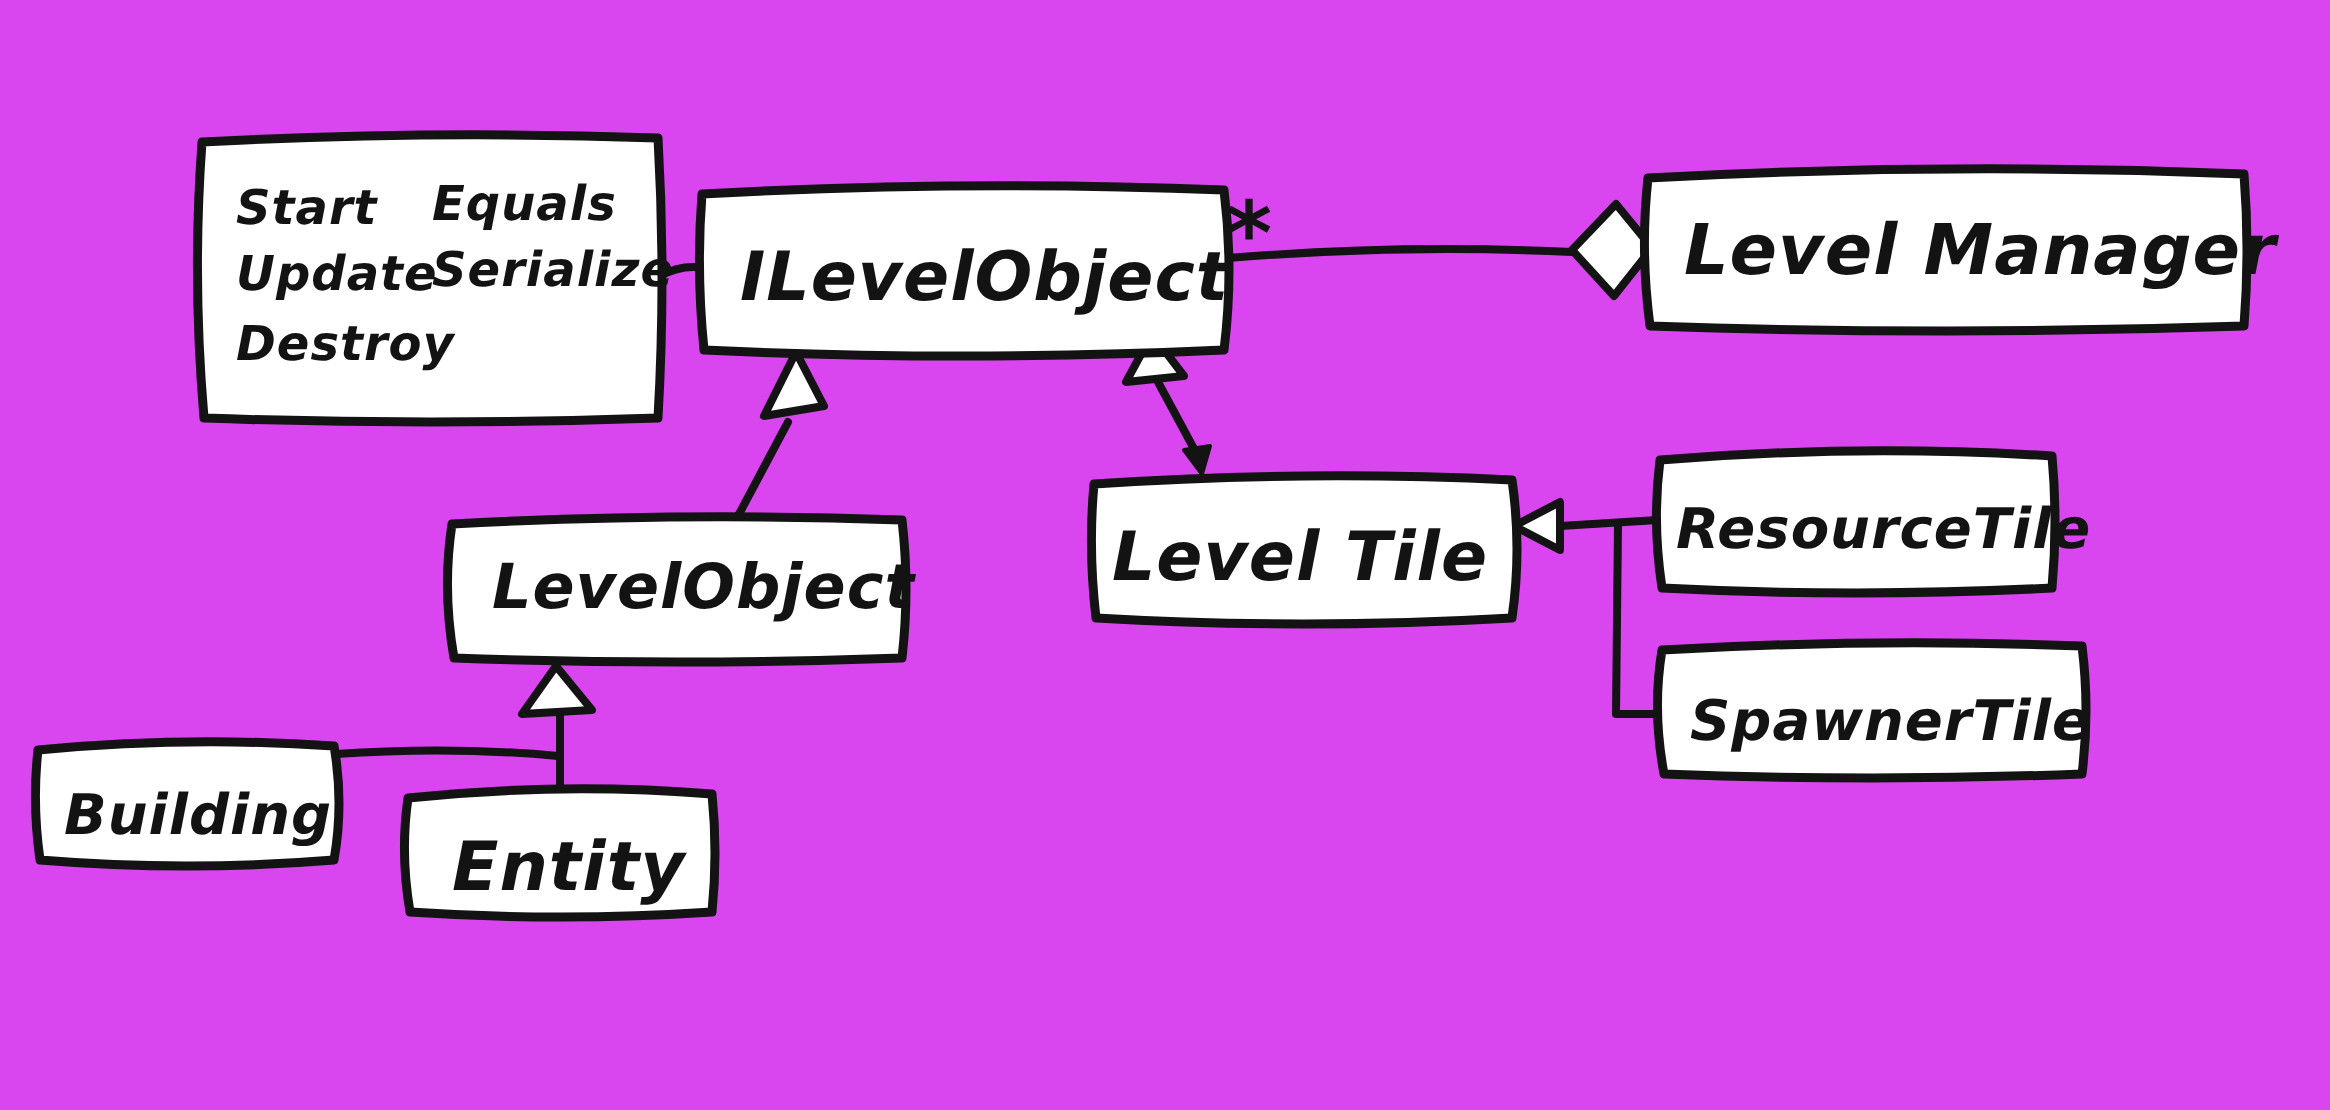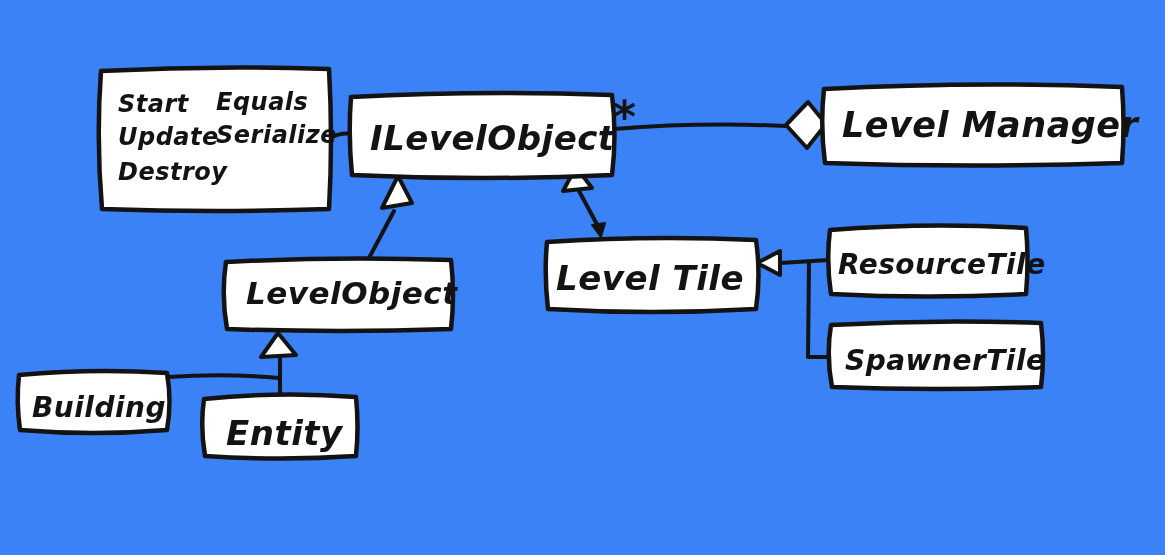--- a/index.html
+++ b/index.html
@@ -5,21 +5,21 @@
   html, body {
     margin: 0;
     padding: 0;
     background: #ffffff;
     font-family: "DejaVu Sans", sans-serif;
   }
   .stage {
     position: relative;
     width: 1165px;
     height: 555px;
-    background: #3b82f6;
+    background: #d946ef;
     overflow: hidden;
   }
   svg { display: block; }
   .box {
     fill: #ffffff;
     stroke: #131313;
     stroke-width: 4.5;
     stroke-linecap: round;
     stroke-linejoin: round;
   }

